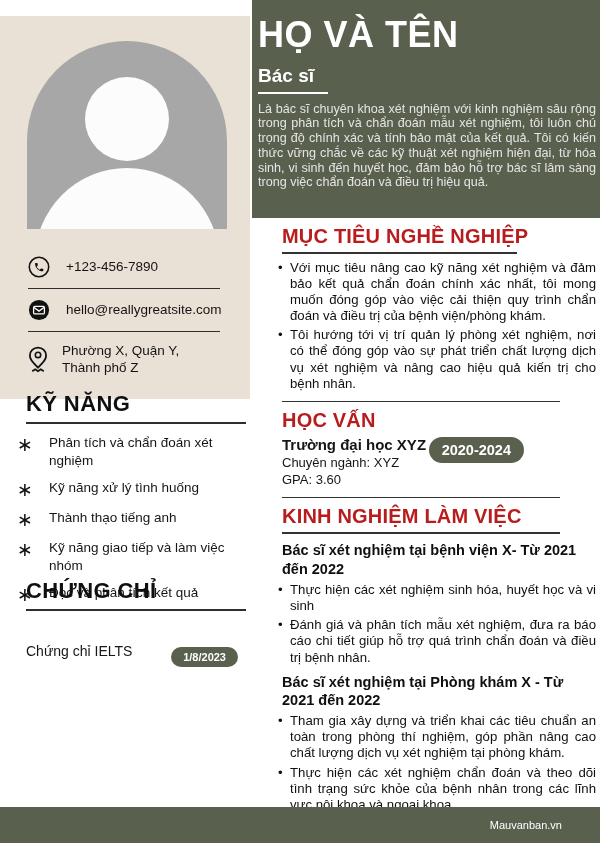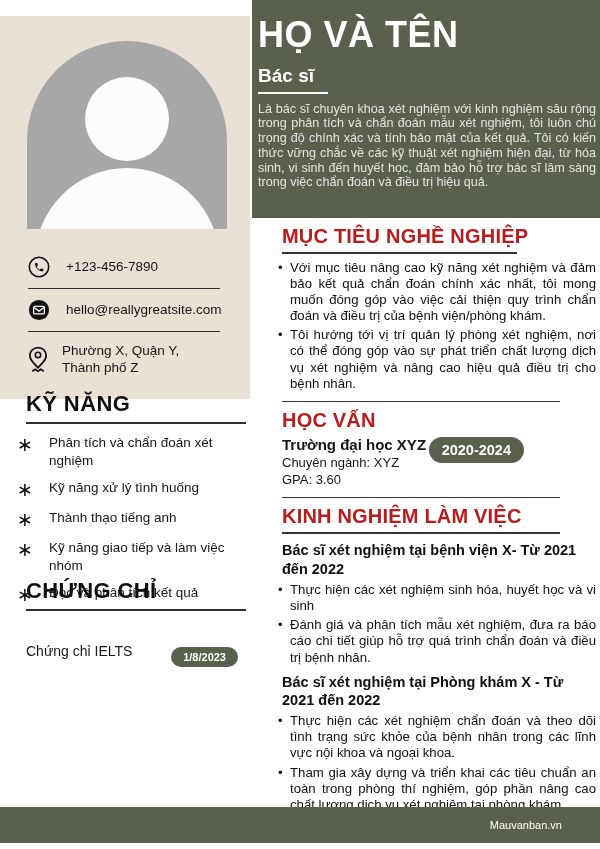--- a/index.html
+++ b/index.html
@@ -159,21 +159,21 @@
       <span class="pill date">1/8/2023</span>
     </div>
   </div>
 
   <div class="right-sections">
 
     <h2 class="r-heading">MỤC TIÊU NGHỀ NGHIỆP</h2>
     <div class="r-underline"></div>
     <ul class="r-list">
       <li>Với mục tiêu nâng cao kỹ năng xét nghiệm và đảm bảo kết quả chẩn đoán chính xác nhất, tôi mong muốn đóng góp vào việc cải thiện quy trình chẩn đoán và điều trị của bệnh viện/phòng khám.</li>
-      <li>Tôi hướng tới vị trí quản lý phòng xét nghiệm, nơi có thể đóng góp vào sự phát triển chất lượng dịch vụ xét nghiệm và nâng cao hiệu quả điều trị cho bệnh nhân.</li>
+      <li>Tôi hướng tới vị trí quản lý phòng xét nghiệm, nơi có thể đóng góp vào sự phát triển chất lượng dịch vụ xét nghiệm và nâng cao hiệu quả kiến trị cho bệnh nhân.</li>
     </ul>
 
     <div class="r-sep"></div>
 
     <h2 class="r-heading">HỌC VẤN</h2>
     <div class="edu-row">
       <div>
         <div class="school">Trường đại học XYZ</div>
         <div class="edu-line">Chuyên ngành: XYZ</div>
         <div class="edu-line">GPA: 3.60</div>
@@ -187,22 +187,22 @@
     <div class="r-underline wide"></div>
 
     <div class="job-title">Bác sĩ xét nghiệm tại bệnh viện X- Từ 2021 đến 2022</div>
     <ul class="r-list exp-list">
       <li>Thực hiện các xét nghiệm sinh hóa, huyết học và vi sinh</li>
       <li>Đánh giá và phân tích mẫu xét nghiệm, đưa ra báo cáo chi tiết giúp hỗ trợ quá trình chẩn đoán và điều trị bệnh nhân.</li>
     </ul>
 
     <div class="job-title">Bác sĩ xét nghiệm tại Phòng khám X - Từ 2021 đến 2022</div>
     <ul class="r-list exp-list">
+      <li>Tham gia xây dựng và triển khai các tiêu chuẩn an toàn trong phòng thí nghiệm, góp phần nâng cao chất lượng dịch vụ xét nghiệm tại phòng khám.</li>
       <li>Thực hiện các xét nghiệm chẩn đoán và theo dõi tình trạng sức khỏe của bệnh nhân trong các lĩnh vực nội khoa và ngoại khoa.</li>
-      <li>Tham gia xây dựng và triển khai các tiêu chuẩn an toàn trong phòng thí nghiệm, góp phần nâng cao chất lượng dịch vụ xét nghiệm tại phòng khám.</li>
     </ul>
 
   </div>
 
   <div class="footer">
     <span class="footer-text">Mauvanban.vn</span>
   </div>
 
 </div>
 

